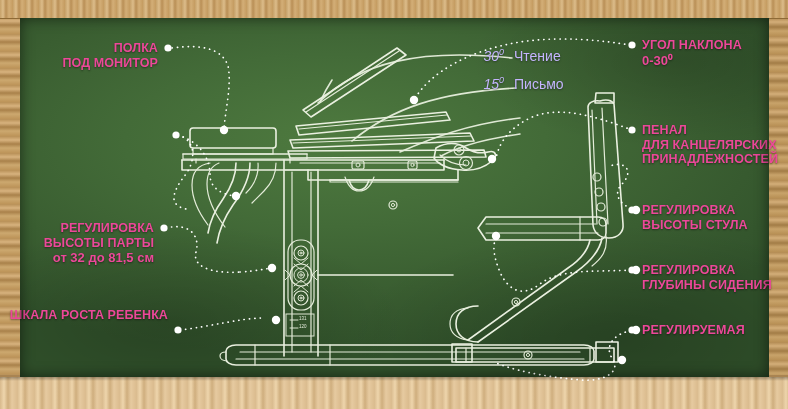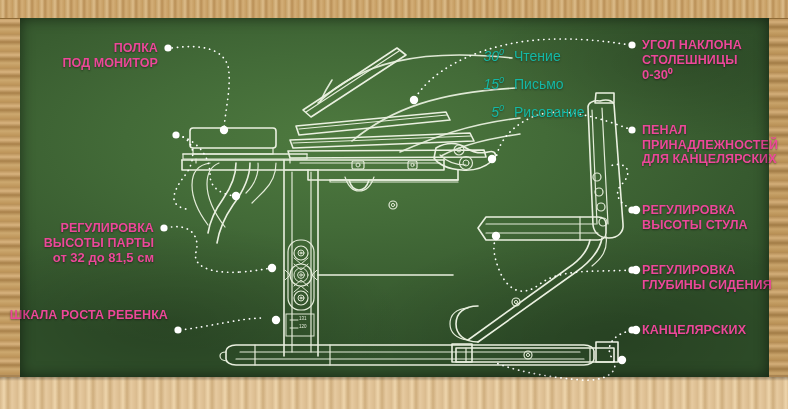--- a/index.html
+++ b/index.html
@@ -52,21 +52,21 @@
   
   .lbl{position:absolute;z-index:4;color:#ec4899;line-height:1.16;}
   .lbl .ln{display:block;white-space:nowrap;}
   .lbl.left{text-align:right;}
   .lbl.right{text-align:left;}
   .cap{font-weight:bold;font-size:12.5px;letter-spacing:.1px;
        text-shadow:0 1px 2px rgba(0,0,0,.45);}
   .sub{font-weight:bold;font-size:13px;text-shadow:0 1px 2px rgba(0,0,0,.45);}
 
   
-  .angle-row{position:absolute;z-index:4;color:#14b8a6;white-space:nowrap;
+  .angle-row{position:absolute;z-index:4;color:#c4b5fd;white-space:nowrap;
     text-shadow:0 1px 2px rgba(0,0,0,.4);}
   .angle-row .deg{font-style:italic;font-size:14px;display:inline-block;
     width:34px;text-align:right;}
   .angle-row .deg sup{font-size:9px;}
   .angle-row .nm{font-size:14px;margin-left:10px;}
 </style>
 </head>
 <body>
 
 <div id="stage">
@@ -298,52 +298,48 @@
     <span class="ln cap">ВЫСОТЫ ПАРТЫ</span>
     <span class="ln sub">от 32 до 81,5 см</span>
   </div>
 
   <div class="lbl left" style="right:620px;top:308px;">
     <span class="ln cap">ШКАЛА РОСТА РЕБЕНКА</span>
   </div>
 
   <div class="lbl right" style="left:642px;top:38px;">
     <span class="ln cap">УГОЛ НАКЛОНА</span>
-    <span class="ln cap">СТОЛЕШНИЦЫ</span>
     <span class="ln sub">0-30⁰</span>
   </div>
 
   <div class="lbl right" style="left:642px;top:123px;">
     <span class="ln cap">ПЕНАЛ</span>
+    <span class="ln cap">ДЛЯ КАНЦЕЛЯРСКИХ</span>
     <span class="ln cap">ПРИНАДЛЕЖНОСТЕЙ</span>
-    <span class="ln cap">ДЛЯ КАНЦЕЛЯРСКИХ</span>
   </div>
 
   <div class="lbl right" style="left:642px;top:203px;">
     <span class="ln cap">РЕГУЛИРОВКА</span>
     <span class="ln cap">ВЫСОТЫ СТУЛА</span>
   </div>
 
   <div class="lbl right" style="left:642px;top:263px;">
     <span class="ln cap">РЕГУЛИРОВКА</span>
     <span class="ln cap">ГЛУБИНЫ СИДЕНИЯ</span>
   </div>
 
   <div class="lbl right" style="left:642px;top:323px;">
-    <span class="ln cap">КАНЦЕЛЯРСКИХ</span>
+    <span class="ln cap">РЕГУЛИРУЕМАЯ</span>
   </div>
 
   <div class="angle-row" style="left:470px;top:47px;">
     <span class="deg"><span>30</span><sup>0</sup></span><span class="nm">Чтение</span>
   </div>
   <div class="angle-row" style="left:470px;top:75px;">
     <span class="deg"><span>15</span><sup>0</sup></span><span class="nm">Письмо</span>
-  </div>
-  <div class="angle-row" style="left:470px;top:103px;">
-    <span class="deg"><span>5</span><sup>0</sup></span><span class="nm">Рисование</span>
   </div>
 
   <div style="position:absolute;left:299px;top:315px;z-index:5;color:#e6eddd;font-size:4.5px;line-height:8px;text-align:left;">
     <span style="display:block">131</span>
     <span style="display:block">120</span>
   </div>
 
   <div class="frame-inner-shadow"></div>
 </div>
 

